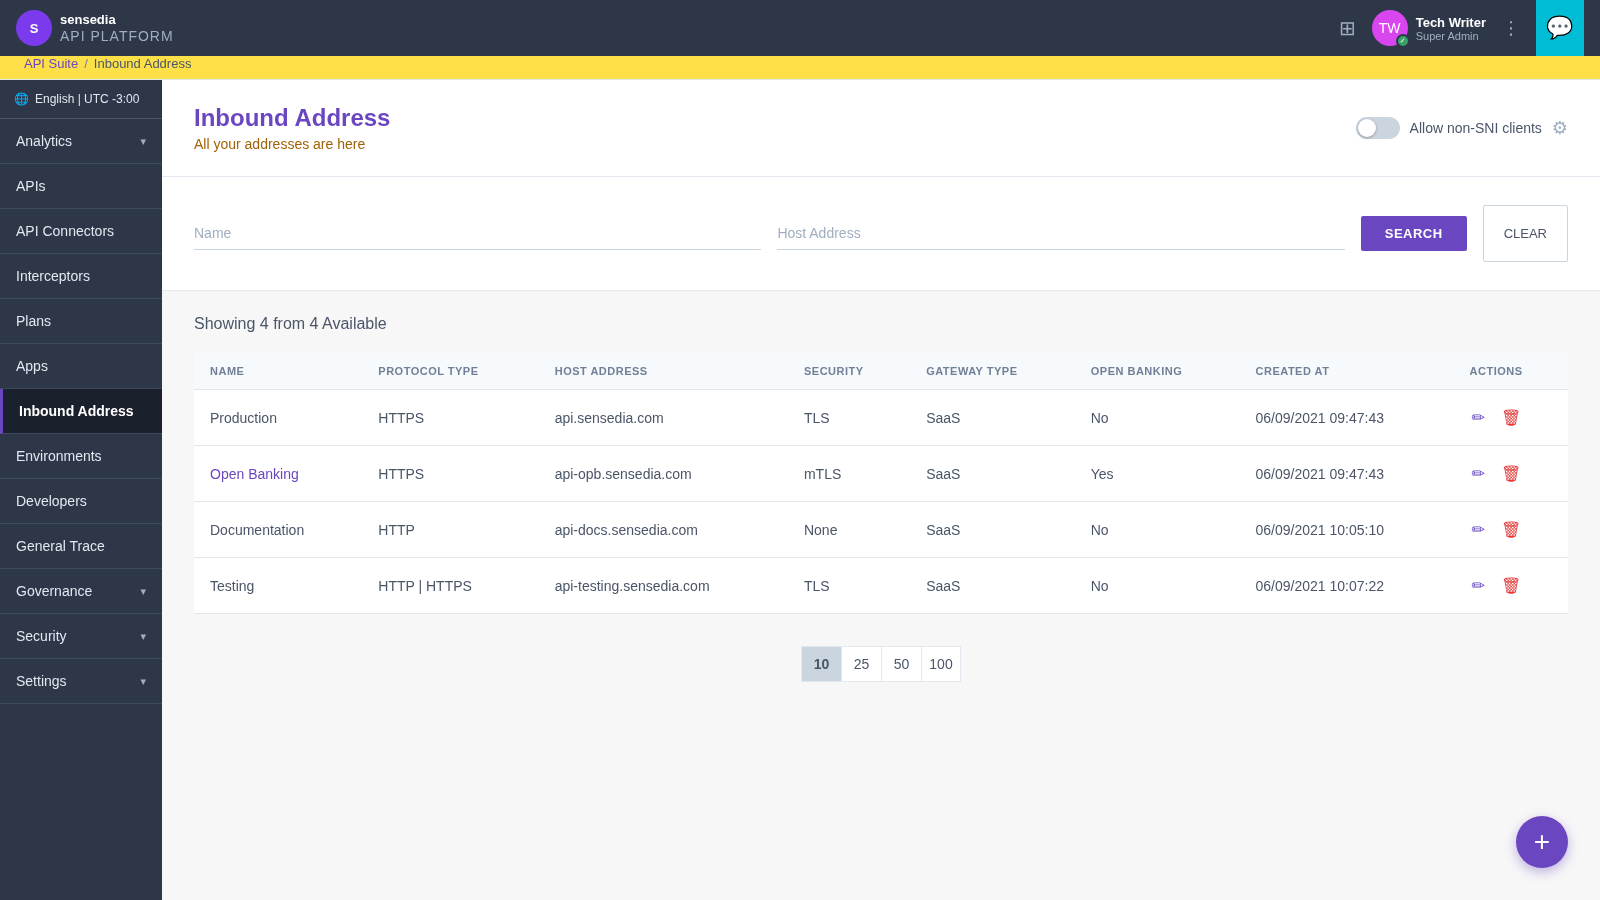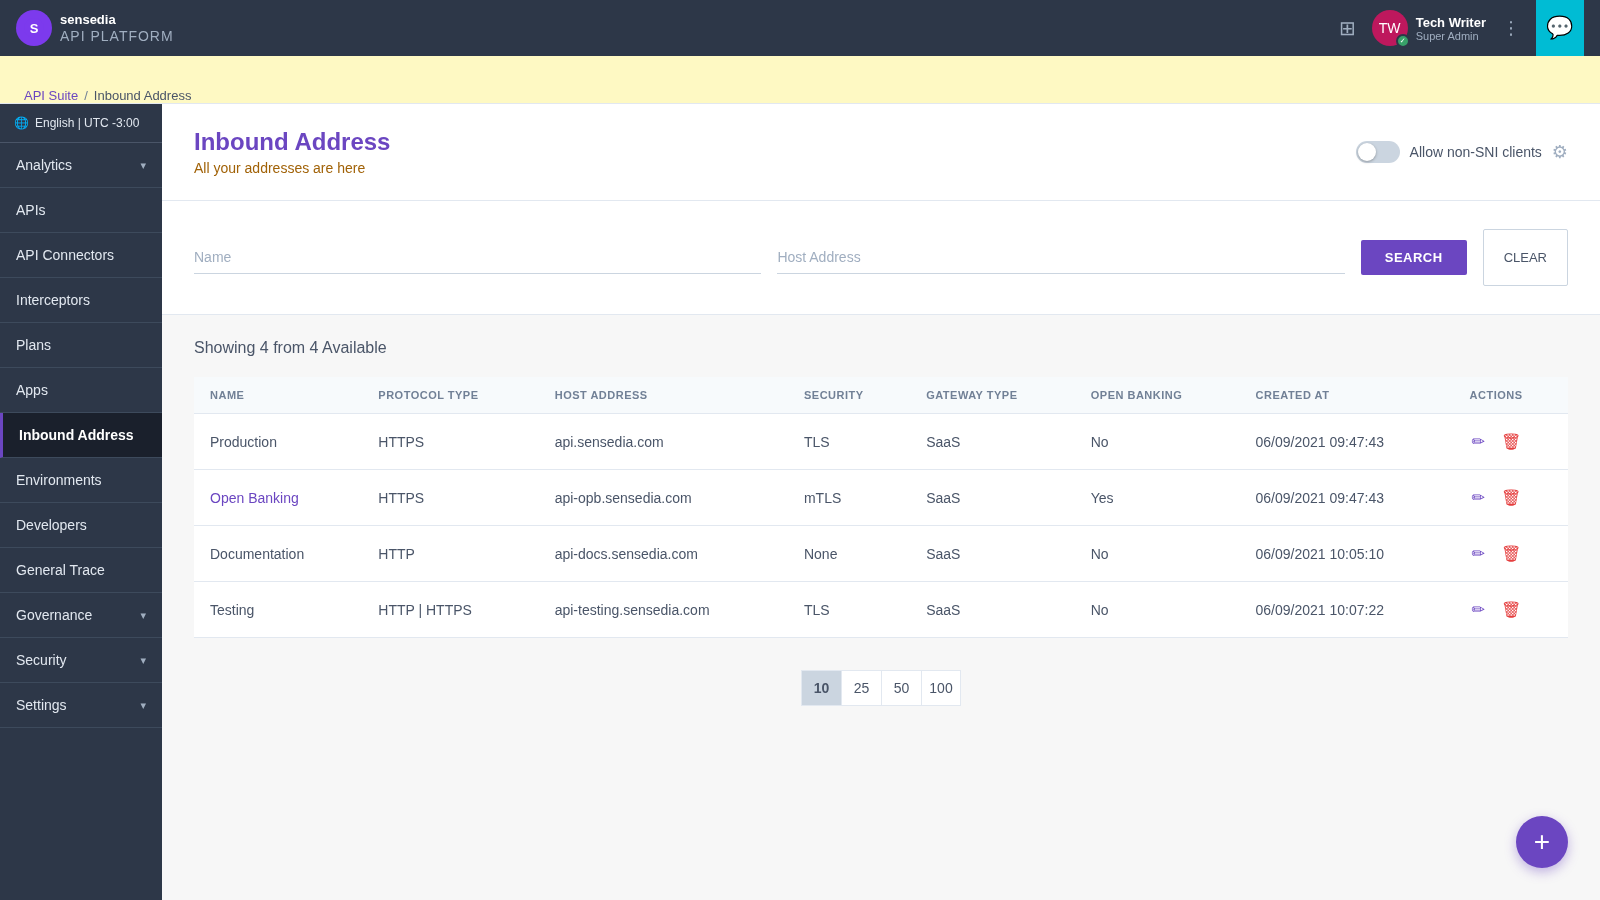--- a/index.html
+++ b/index.html
@@ -56,21 +56,21 @@
       cursor: pointer;
     }
     .user-area {
       display: flex;
       align-items: center;
       gap: 8px;
     }
     .user-avatar {
       width: 36px;
       height: 36px;
-      background: #be185d;
+      background: #d946ef;
       border-radius: 50%;
       display: flex;
       align-items: center;
       justify-content: center;
       color: white;
       font-size: 14px;
       position: relative;
     }
     .user-badge {
       position: absolute;
@@ -103,24 +103,24 @@
       display: flex;
       align-items: center;
       justify-content: center;
       color: white;
       font-size: 22px;
       cursor: pointer;
     }
 
     
     .breadcrumb-bar {
-      background: #fef9c3;
-      height: 48px;
-      display: flex;
-      align-items: flex-end;
+      background: #fde047;
+      height: 24px;
+      display: flex;
+      align-items: flex-start;
       padding: 0 24px;
       border-bottom: 1px solid #e2e8f0;
       flex-shrink: 0;
     }
     .breadcrumb-bar a {
       color: #6b46c1;
       font-size: 13px;
       text-decoration: none;
     }
     .breadcrumb-sep { color: #718096; font-size: 13px; margin: 0 6px; }

